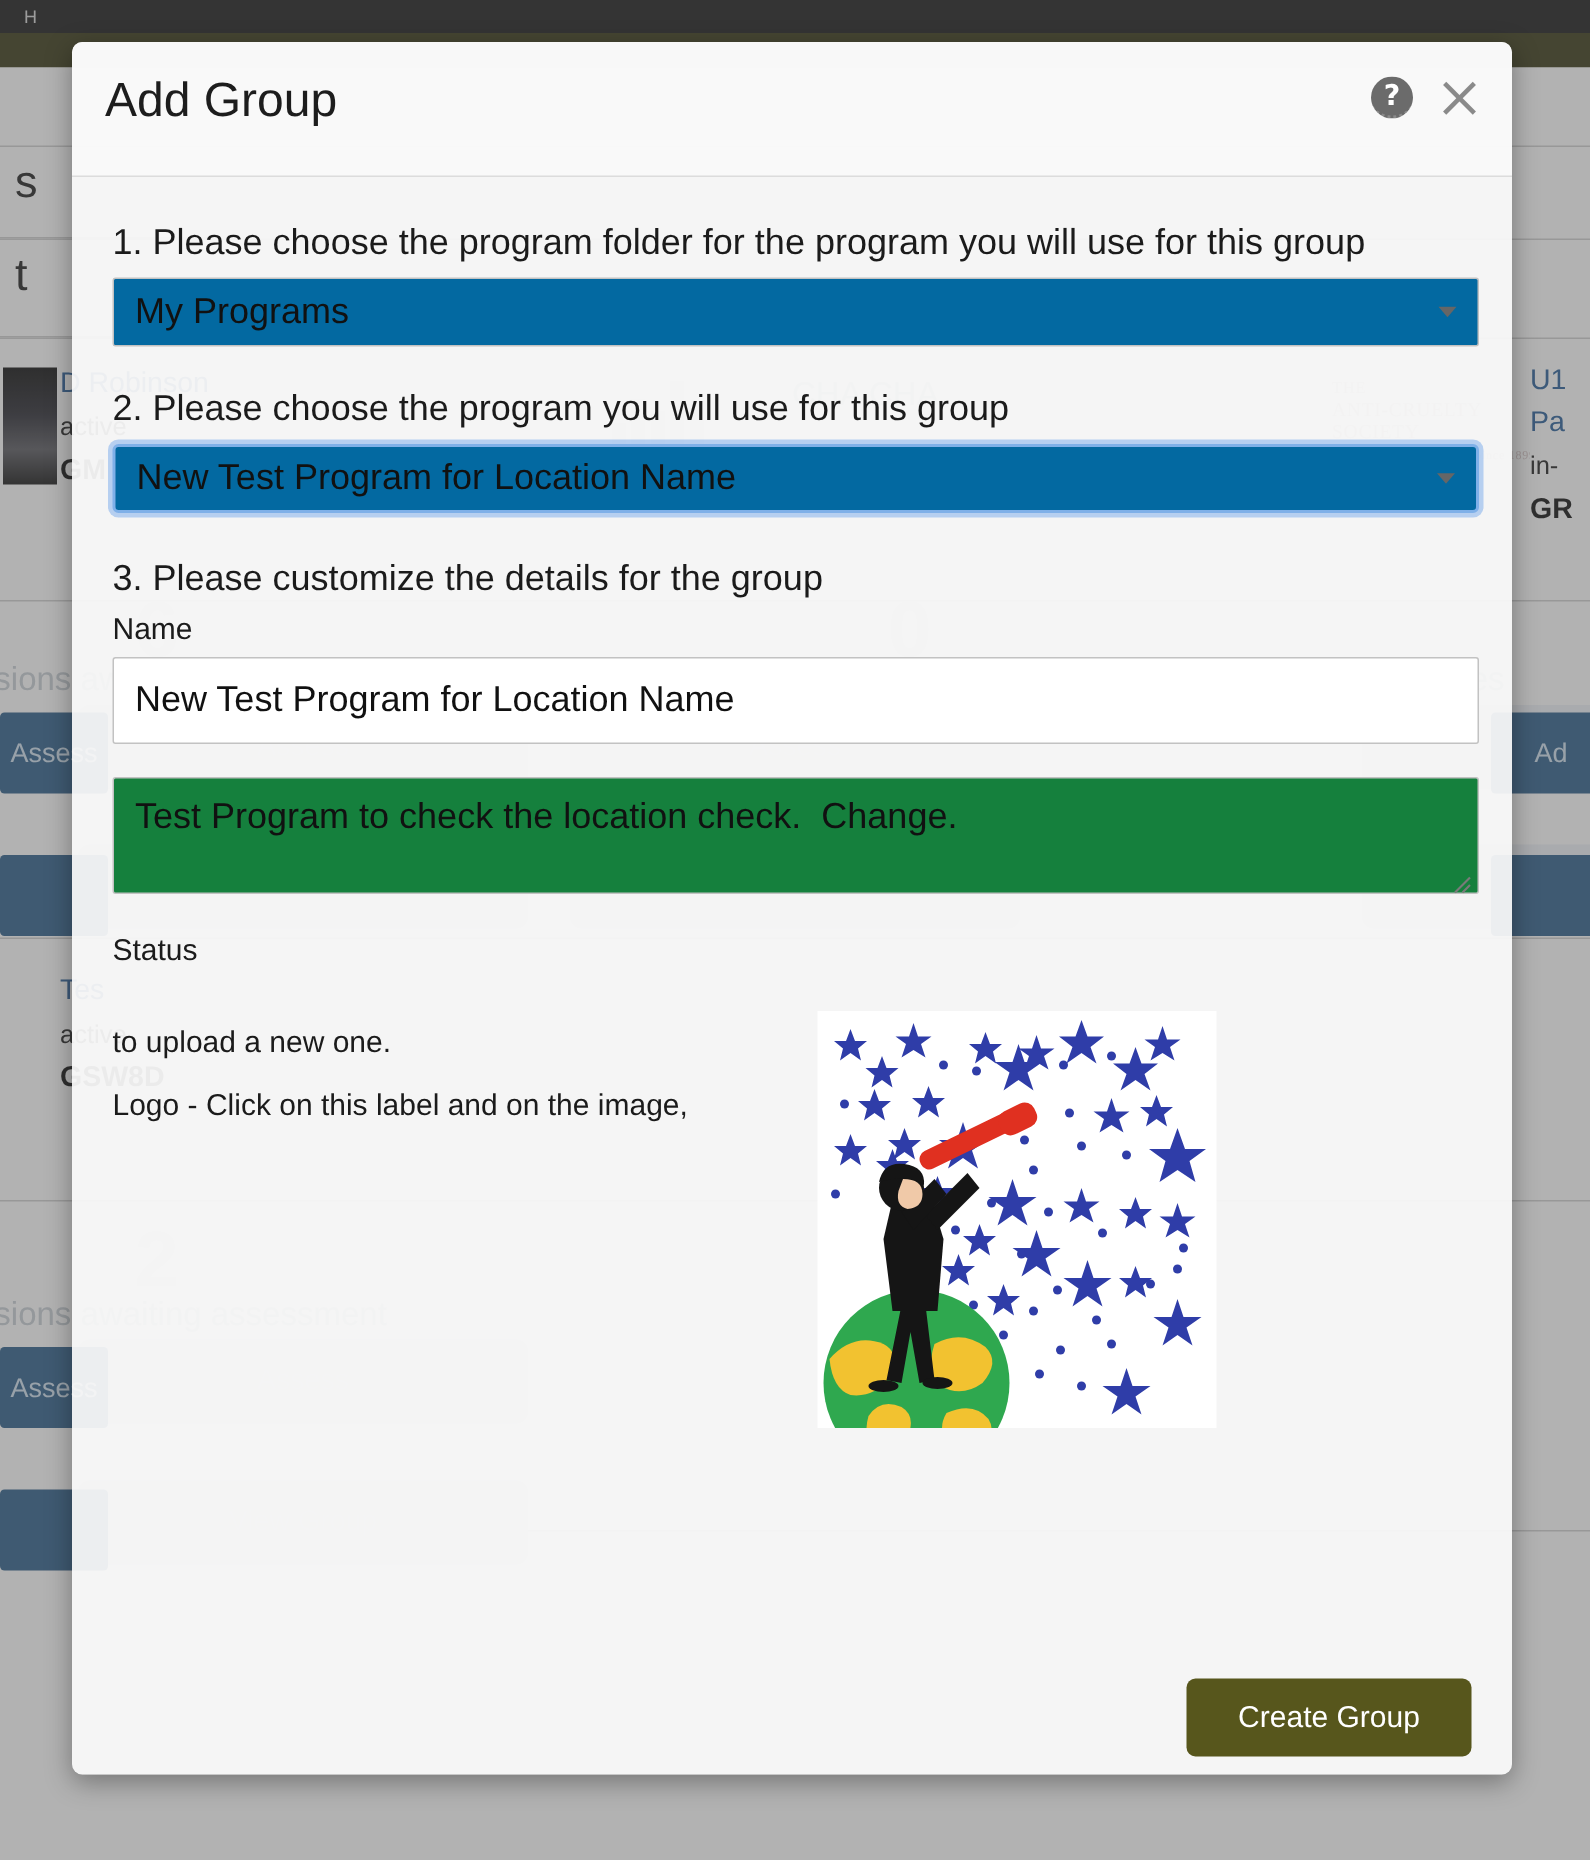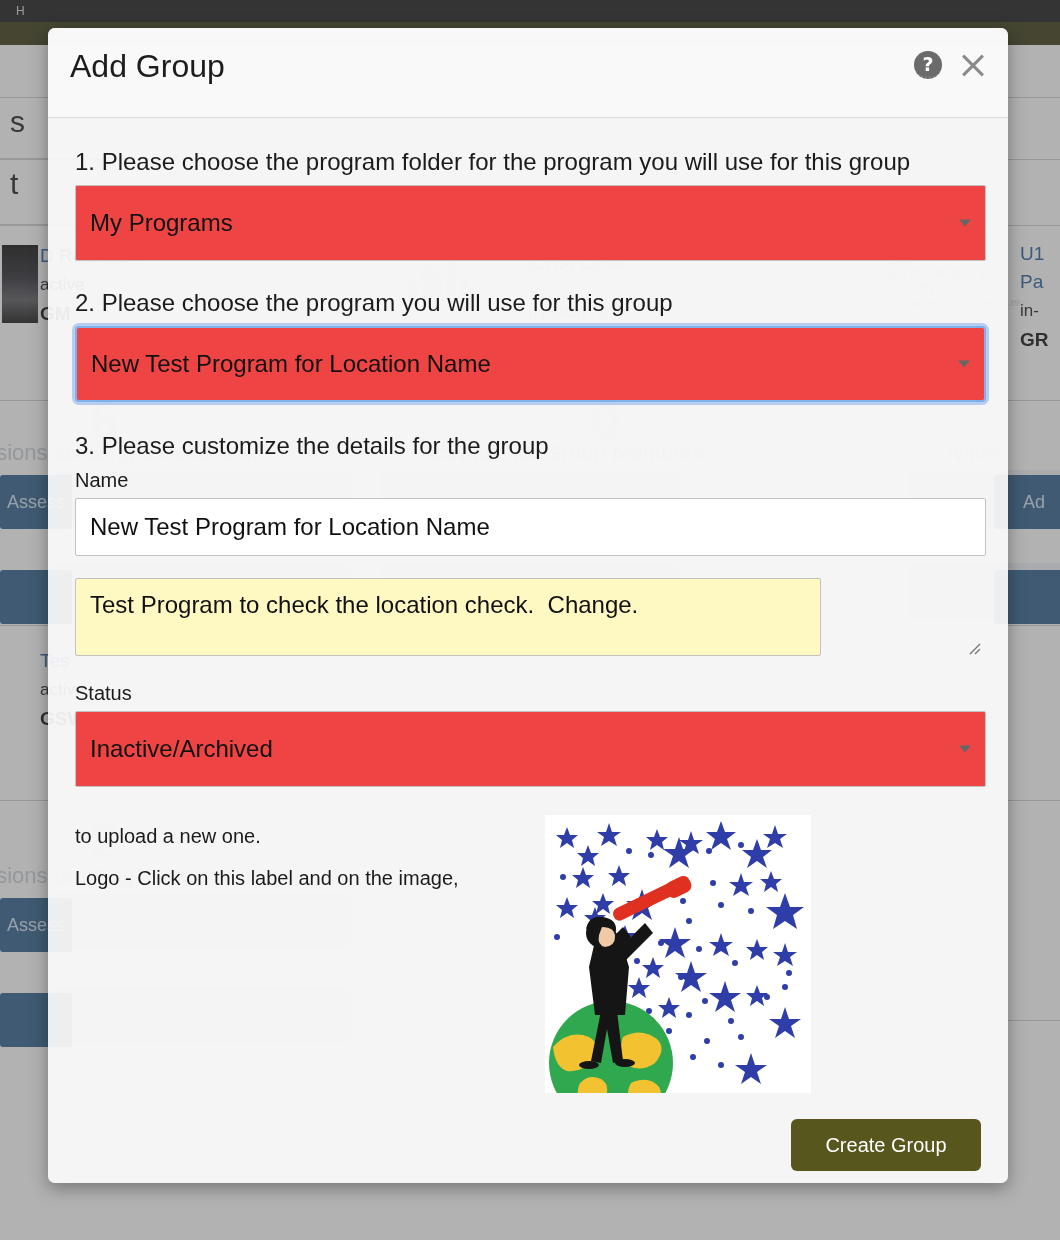--- a/index.html
+++ b/index.html
@@ -133,22 +133,22 @@
     font-size: 24px; color: #1b1b1b;
     margin: 0 0 9px 0;
   }
   .field-label {
     font-size: 20px; color: #1b1b1b;
     margin: 0 0 6px 0;
   }
 
   .select-box {
     position: relative;
-    width: 911px; height: 76px;
-    background: #ef4444;
+    width: 911px; height: 46px;
+    background: #0369a1;
     border: 1px solid #c2c2c2;
     border-radius: 2px;
     display: flex; align-items: center;
     padding: 0 14px;
     font-size: 24px; color: #111;
     cursor: pointer;
   }
   .select-box.focused {
     border: 2px solid #7fb0e8;
     box-shadow: 0 0 0 3px rgba(130,175,235,0.55);
@@ -167,22 +167,22 @@
     background: #ffffff;
     border: 1px solid #c2c2c2;
     border-radius: 2px;
     padding: 0 14px;
     font-size: 24px; color: #111;
     font-family: "Liberation Sans", sans-serif;
     outline: none;
   }
   .textarea-wrap { position: relative; width: 911px; }
   .text-area {
-    width: 746px; height: 78px;
-    background: #fef9c3;
+    width: 911px; height: 78px;
+    background: #15803d;
     border: 1px solid #c2c2c2;
     border-radius: 2px;
     padding: 12px 14px;
     font-size: 24px; color: #111;
     font-family: "Liberation Sans", sans-serif;
     resize: none; outline: none; overflow: hidden;
   }
   .resize-grip {
     position: absolute; right: 4px; bottom: 4px; width: 14px; height: 14px;
     pointer-events: none;
@@ -361,24 +361,20 @@
       <textarea class="text-area" style="">Test Program to check the location check.  Change.</textarea>
       <svg class="resize-grip" viewBox="0 0 14 14">
         <line x1="2" y1="12" x2="12" y2="2" stroke="#7a7a7a" stroke-width="1.4"></line>
         <line x1="7" y1="12" x2="12" y2="7" stroke="#7a7a7a" stroke-width="1.4"></line>
       </svg>
     </div>
 
     <div class="gap-a"></div>
 
     <div class="field-label">Status</div>
-    <div class="select-box">
-      <span>Inactive/Archived</span>
-      <span class="caret"></span>
-    </div>
 
     
     <div class="logo-row">
       <div class="logo-label">
         <div>to upload a new one.</div>
         <div>Logo - Click on this label and on the image,</div>
       </div>
 
       <div class="logo-image">
         <svg viewBox="0 0 266 278" width="266" height="278">

